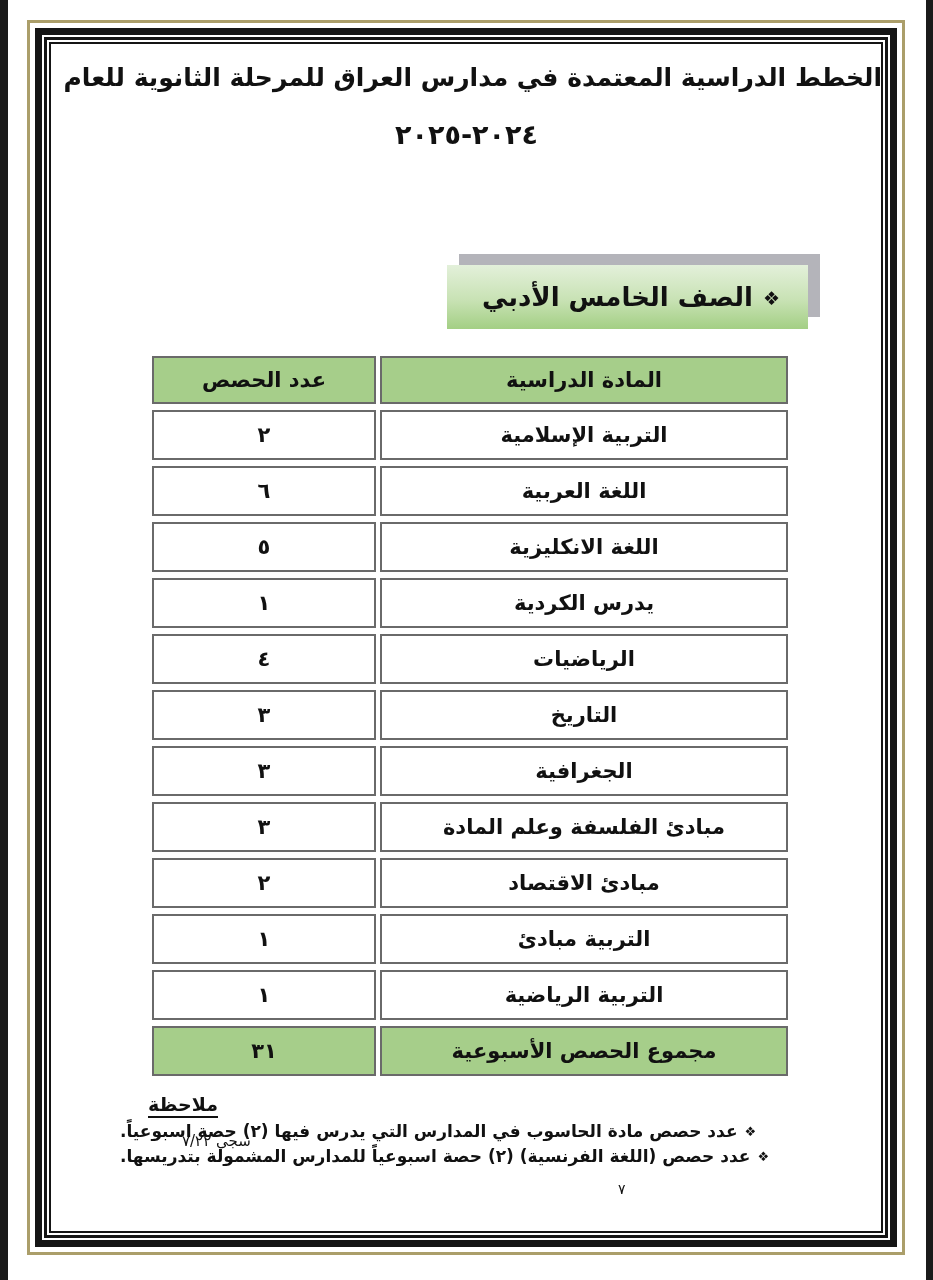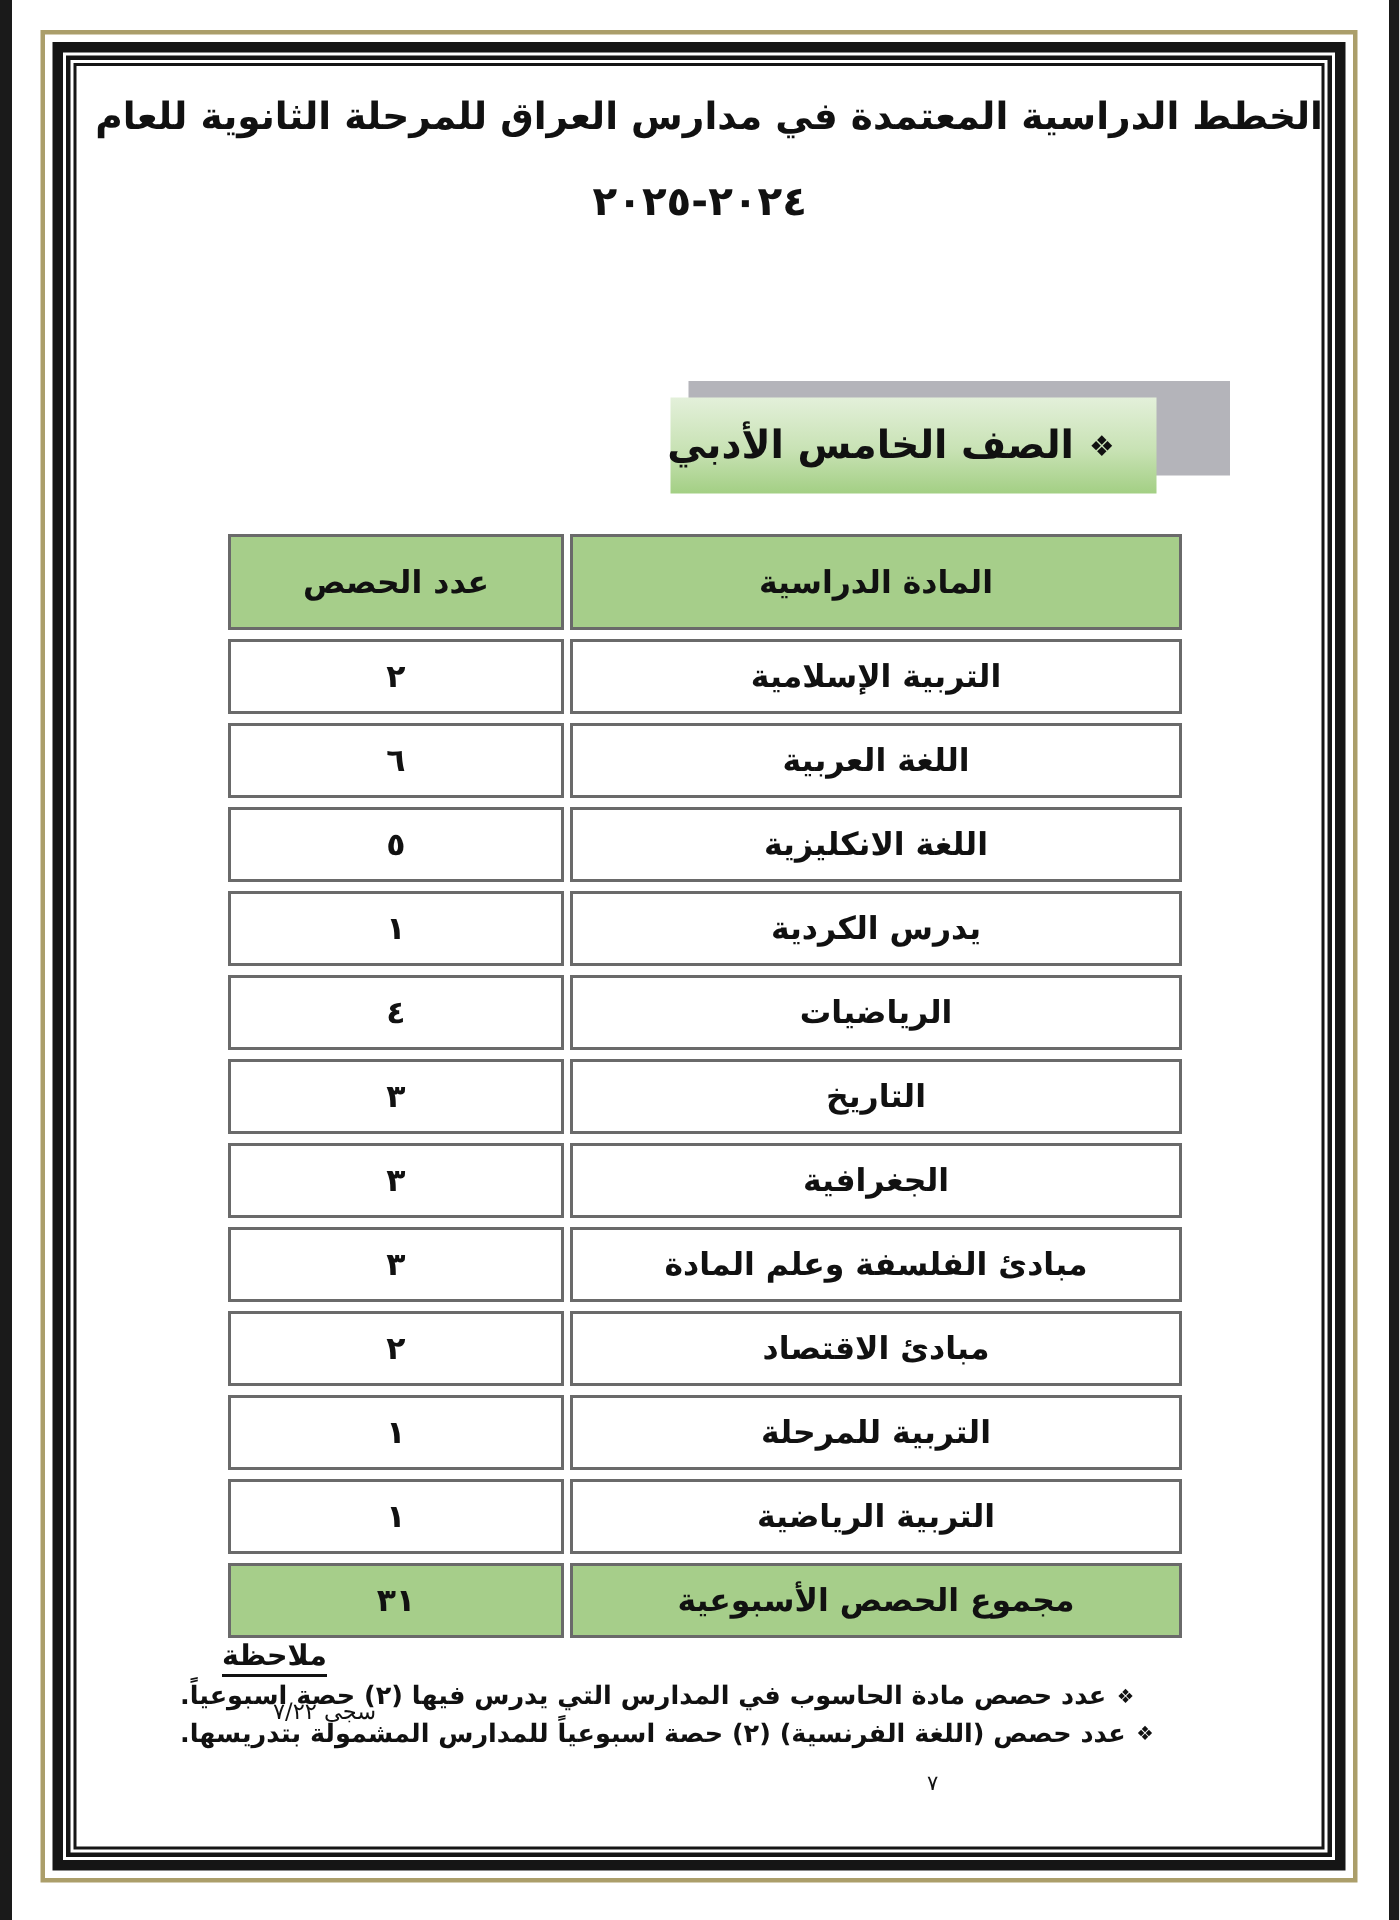--- a/index.html
+++ b/index.html
@@ -27,37 +27,37 @@
 
   
   .title-block { position:absolute; top:60px; left:51px; right:51px; text-align:center; }
   .title-line1 { font-size:25px; font-weight:bold; line-height:36px;text-align:right; }
   .title-years { font-size:27px; font-weight:bold; margin-top:23px; letter-spacing:1px; }
   .title-law   { font-size:25px; font-weight:bold; margin-top:25px; }
 
   
   .banner-shadow { position:absolute; left:459px; top:254px; width:361px; height:63px;
                    background:var(--banner-shadow,#b4b4ba); }
-  .banner { position:absolute; left:447px; top:265px; width:324px; height:64px;
+  .banner { position:absolute; left:447px; top:265px; width:361px; height:64px;
             background:linear-gradient(180deg, var(--banner-top,#e3f0da) 0%, #c8e2b4 55%, var(--banner-bottom,#a3cf84) 100%);
             line-height:64px; text-align:right; padding-left:10px; padding-right:28px;
             font-size:26px; font-weight:bold; white-space:nowrap; }
   .banner .diamond { font-size:19px; margin-left:10px; vertical-align:1px; }
 
   
   table.schedule { position:absolute; left:148px; top:350px; width:640px;
                    border-collapse:separate; border-spacing:4px 6px; table-layout:fixed; }
   table.schedule th, table.schedule td {
     border:2px solid var(--table-border,#6a6a6a);
     text-align:center; vertical-align:middle;
     font-weight:bold; font-size:21px; background:#ffffff;
   }
   table.schedule col.c-subject { width:408px; }
   table.schedule col.c-num     { width:224px; }
-  table.schedule th { height:64px; background:var(--table-green,#a6ce8a); }
+  table.schedule th { height:48px; background:var(--table-green,#a6ce8a); }
   table.schedule td { height:50px; }
   table.schedule tr.total td { background:var(--table-green,#a6ce8a); }
 
   
   .notes { position:absolute; top:1093px; right:113px; left:120px; text-align:left; }
   .notes-heading { display:inline-block; font-size:19px; font-weight:bold;
                    border-bottom:2px solid #111; padding-bottom:1px; margin-left:28px; }
   .note-item { font-size:17px; font-weight:bold; line-height:23px; margin-top:2px; white-space:nowrap; }
   .note-item .diamond { font-size:13px; margin-left:7px; vertical-align:1px; }
 
@@ -133,21 +133,21 @@
       </tr>
       <tr>
         <td>مبادئ الفلسفة وعلم المادة</td>
         <td>٣</td>
       </tr>
       <tr>
         <td>مبادئ الاقتصاد</td>
         <td>٢</td>
       </tr>
       <tr>
-        <td>التربية للمرحلة</td>
+        <td>التربية مبادئ</td>
         <td>١</td>
       </tr>
       <tr>
         <td>التربية الرياضية</td>
         <td>١</td>
       </tr>
       <tr class="total">
         <td>مجموع الحصص الأسبوعية</td>
         <td>٣١</td>
       </tr>

